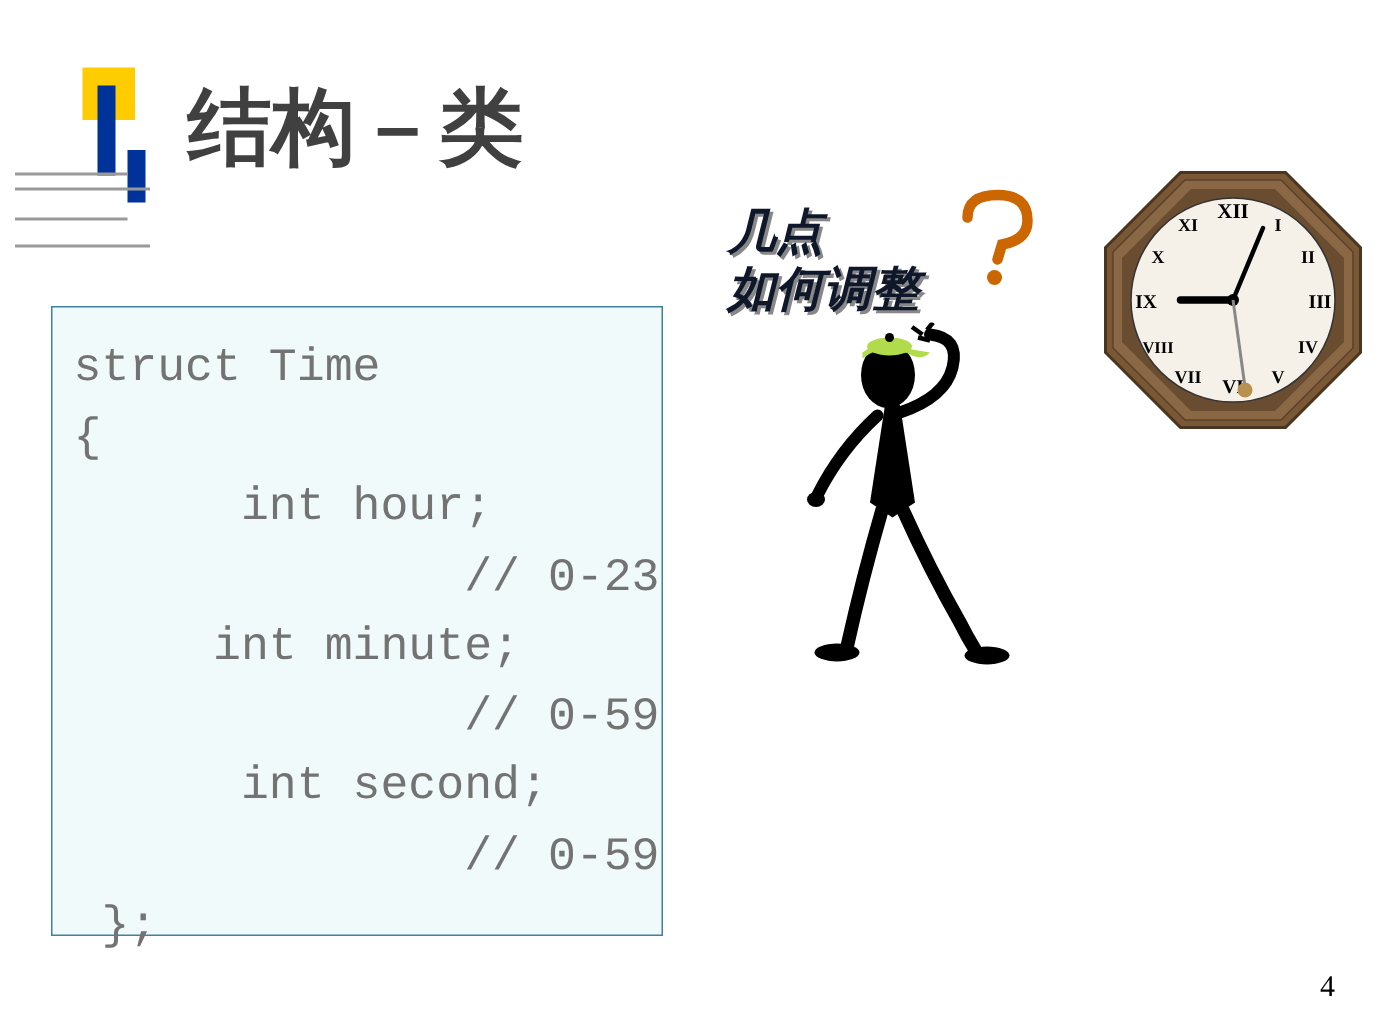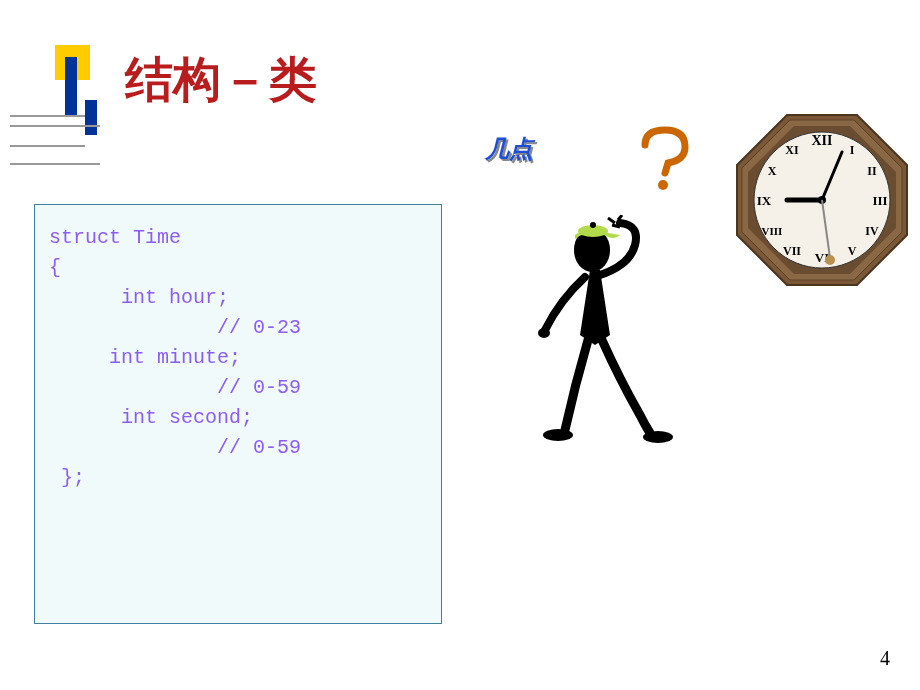--- a/index.html
+++ b/index.html
@@ -52,50 +52,50 @@
       background: #999999;
     }
     .line1 { top: 70px; left: 0; width: 75px; }
     .line2 { top: 80px; left: 0; width: 90px; }
     .line3 { top: 100px; left: 0; width: 75px; }
     .line4 { top: 118px; left: 0; width: 90px; }
     .slide-title {
       position: absolute;
       top: 48px;
       left: 125px;
-      font-size: 48px;
+      font-size: 56px;
       font-weight: bold;
-      color: #b91c1c;
+      color: #404040;
       font-family: Liberation Serif, serif;
     }
     .code-box {
       position: absolute;
       top: 204px;
       left: 34px;
       width: 408px;
       height: 420px;
       background: #f0fafa;
       border: 1px solid #4080a0;
     }
     .code-content {
       padding: 18px 6px 10px 14px;
       font-family: "Courier New", monospace;
-      font-size: 20px;
+      font-size: 31px;
       line-height: 1.5;
-      color: #8b5cf6;
+      color: #737373;
       white-space: pre;
     }
     .question-text {
       position: absolute;
       top: 135px;
       left: 485px;
-      font-size: 24px;
+      font-size: 32px;
       font-weight: bold;
       font-style: italic;
-      color: #1d4ed8;
+      color: #0f172a;
       text-shadow: 2px 2px 0 #888888;
       font-family: "SimHei", "Heiti SC", sans-serif;
       line-height: 1.2;
     }
     .question-mark {
       position: absolute;
       top: 125px;
       left: 630px;
       width: 70px;
       height: 70px;
@@ -136,20 +136,21 @@
   <div class="deco-line line1"></div>
   <div class="deco-line line2"></div>
   <div class="deco-line line3"></div>
   <div class="deco-line line4"></div>
 </div>
 
 <div class="slide-title">结构－类</div>
 
 <div class="question-text">
   <div>几点</div>
+  <div>如何调整</div>
 </div>
 
 <div class="question-mark">
   <svg viewBox="0 0 70 70" width="70" height="70">
     <path d="M 15 20 Q 15 5, 35 5 Q 55 5, 55 22 Q 55 35, 38 38 L 35 48" stroke="#cc6600" stroke-width="7" fill="none" stroke-linecap="round"></path>
     <circle cx="33" cy="60" r="5" fill="#cc6600"></circle>
   </svg>
 </div>
 
 <div class="code-box">

